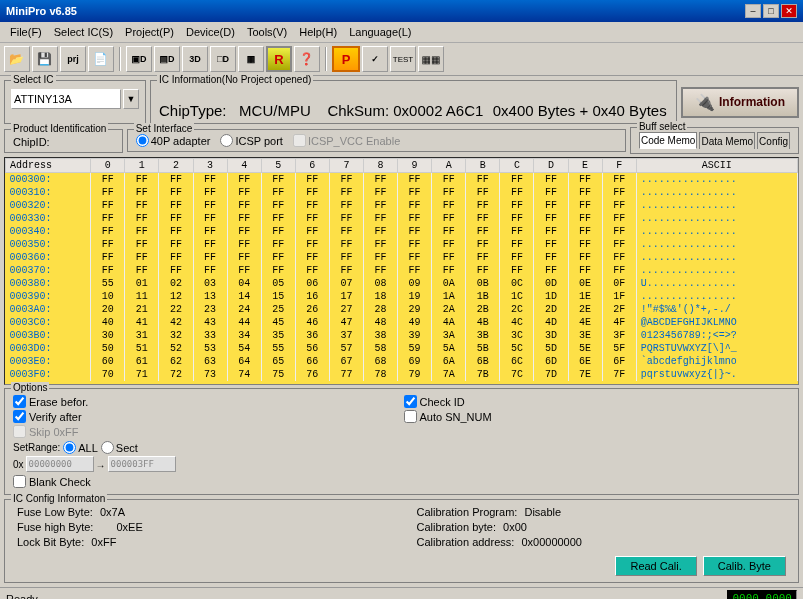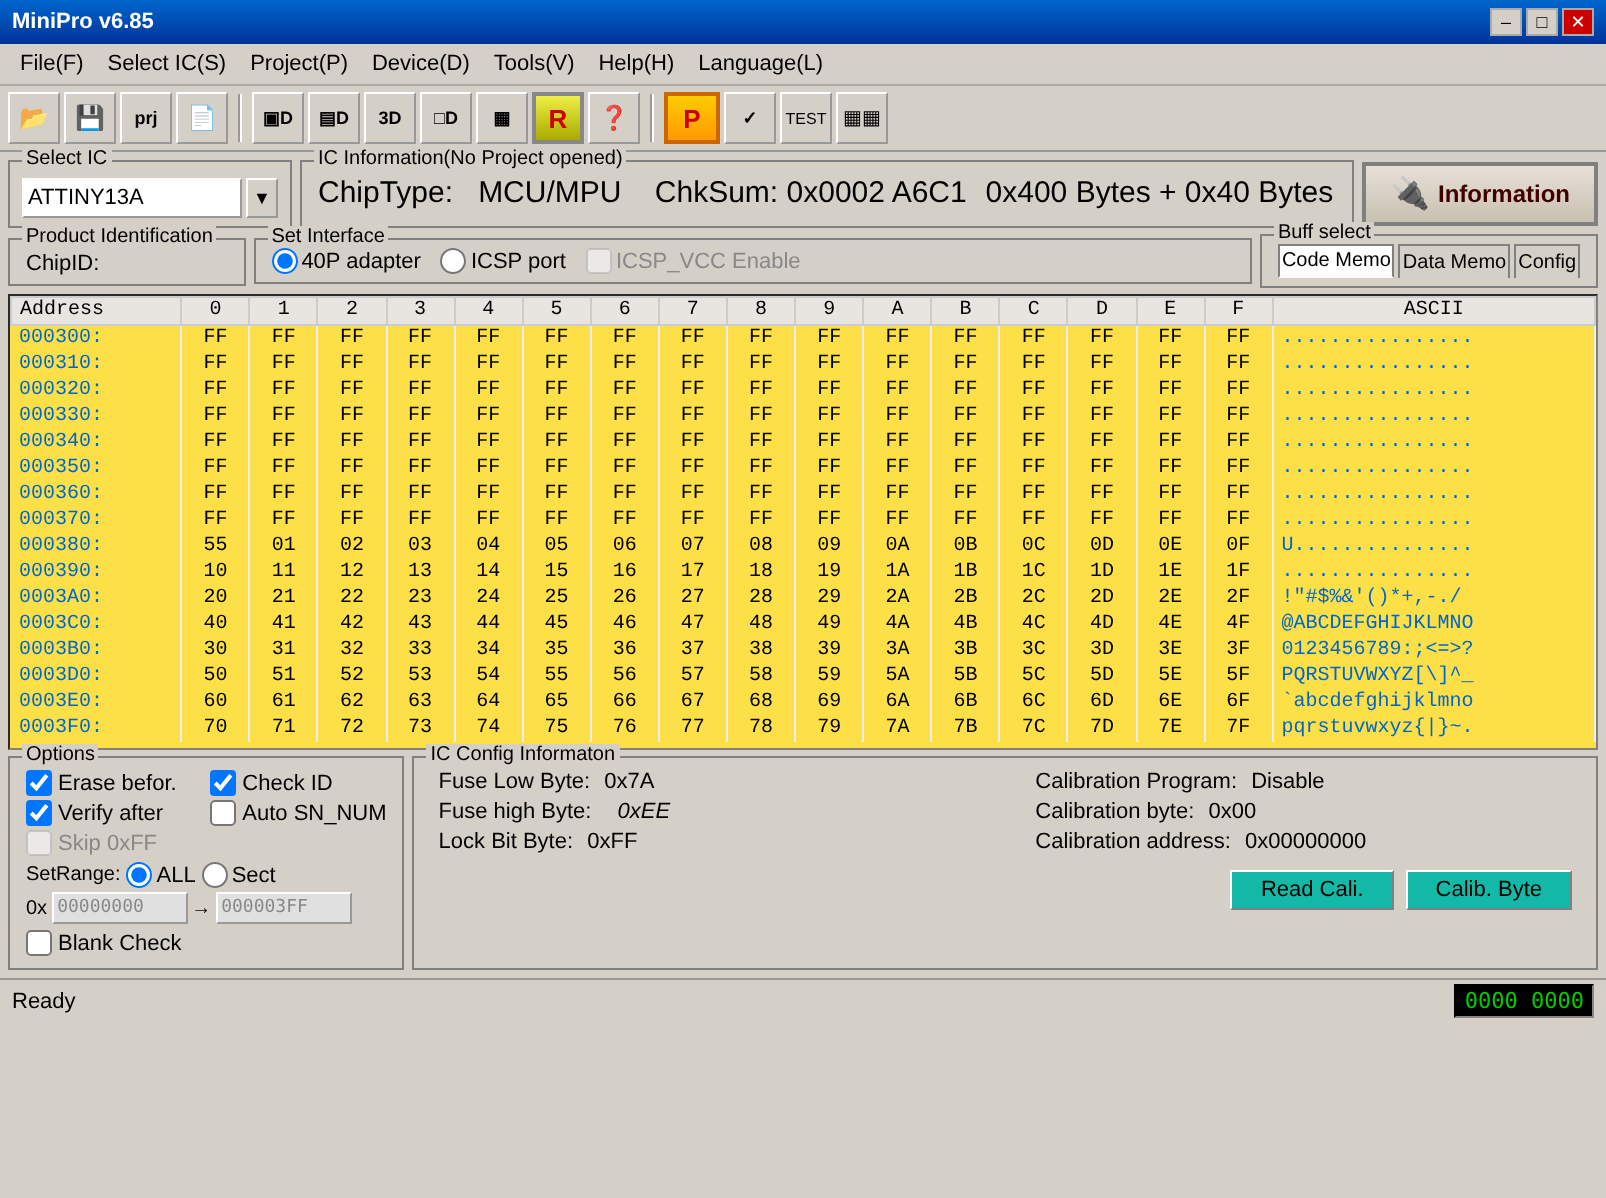--- a/index.html
+++ b/index.html
@@ -123,21 +123,21 @@
       border: 1px solid #999;
       border-top-color: #fff; border-left-color: #fff;
       cursor: pointer;
       display: flex; align-items: center; justify-content: center;
       font-size: 9px;
     }
 
     
     .ic-info-box {
       border: 1px solid #808080;
-      padding: 7px 8px 4px;
+      padding: 21px 8px 4px;
       position: relative;
       flex: 1;
     }
     .ic-info-box .legend {
       position: absolute; top: -7px; left: 6px;
       background: #d4d0c8; padding: 0 2px; font-size: 10px;
     }
     .ic-info-grid {
       display: grid;
       grid-template-columns: auto auto;
@@ -237,20 +237,21 @@
       padding: 1px 3px;
       text-align: center;
     }
     .hex-table td.addr { color: #0066cc; text-align: left; padding-left: 4px; }
     .hex-table td.ascii { color: #0066cc; text-align: left; padding-left: 4px; font-family: 'Courier New', monospace; }
 
     
     .bottom-row {
       display: flex;
       gap: 4px;
+      flex-direction: column;
     }
 
     
     .options-box {
       border: 1px solid #808080;
       padding: 6px 8px;
       position: relative;
       min-width: 195px;
     }
     .options-box .legend {
@@ -860,21 +861,21 @@
         <div>
           <span>Fuse Low Byte:</span>
           <span style="margin-left:4px;">0x7A</span>
         </div>
         <div>
           <span>Calibration Program:</span>
           <span style="margin-left:4px;">Disable</span>
         </div>
         <div>
           <span>Fuse high Byte:</span>
-          <span style="margin-left:10px;font-style:italic;">0xEE</span>
+          <span style="margin-left:20px;">0xEE</span>
         </div>
         <div>
           <span>Calibration byte:</span>
           <span style="margin-left:4px;">0x00</span>
         </div>
         <div>
           <span>Lock Bit Byte:</span>
           <span style="margin-left:4px;">0xFF</span>
         </div>
         <div>

